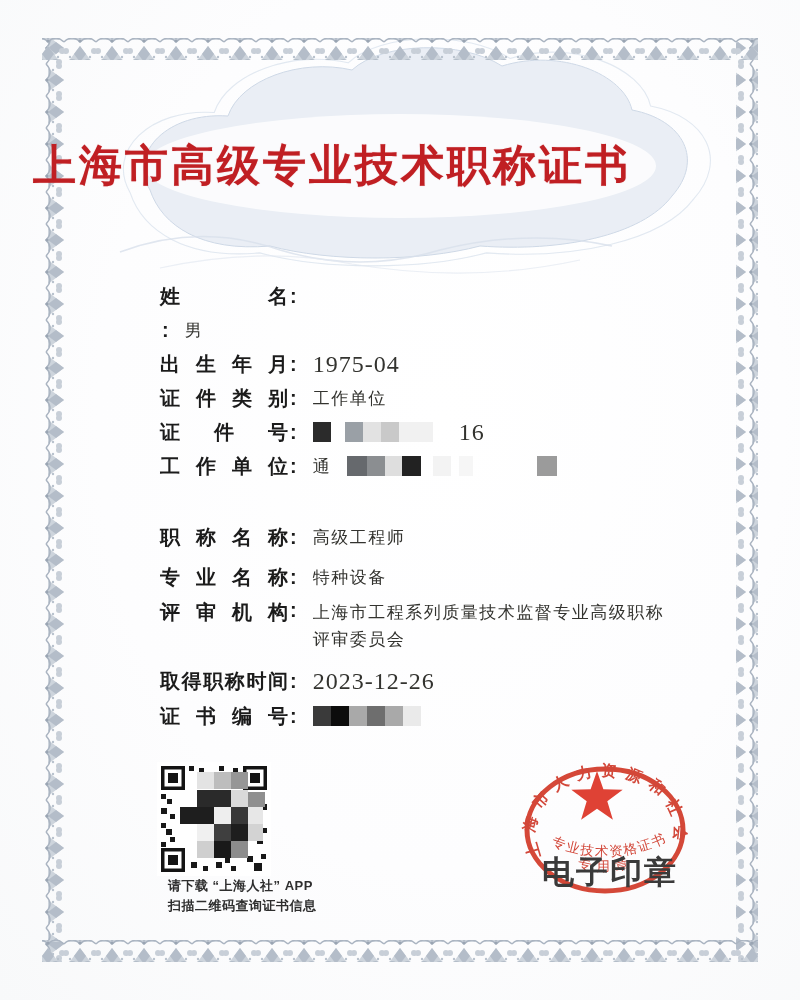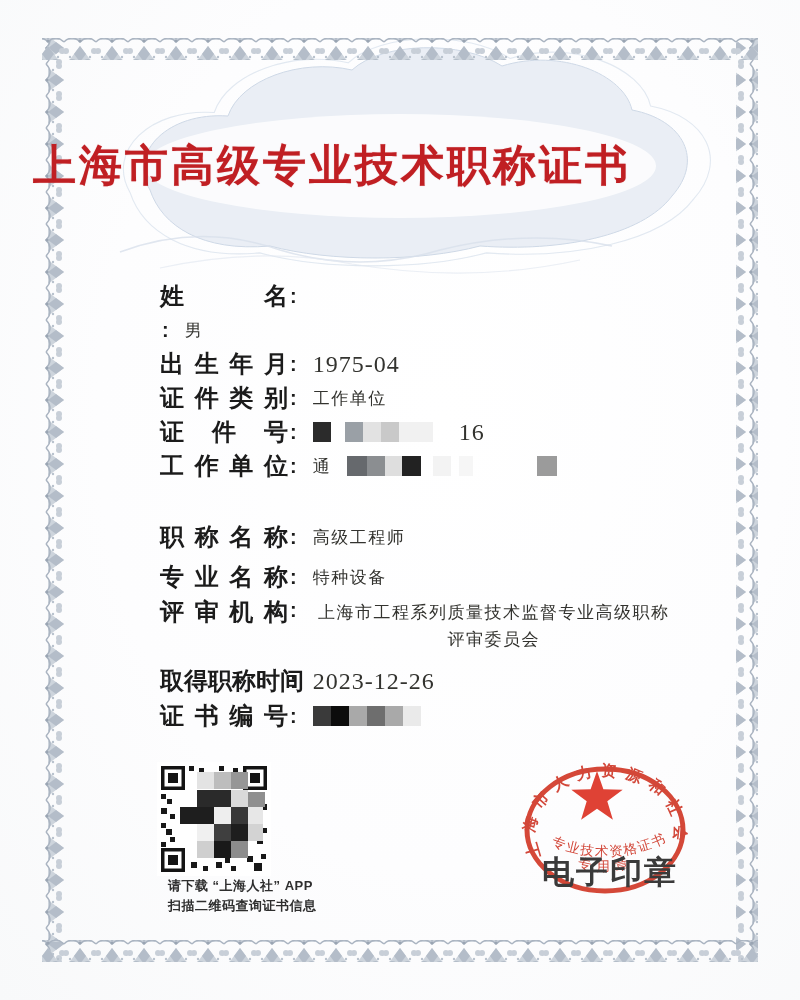--- a/index.html
+++ b/index.html
@@ -9,30 +9,30 @@
     font-family:"Liberation Sans", sans-serif;
   }
   .deco{position:absolute;left:0;top:0;width:800px;height:1000px;}
   .cert-title{
     position:absolute;left:0;top:137px;width:664px;text-align:center;
     font-size:43px;font-weight:bold;letter-spacing:3px;color:#c01f23;
     text-shadow:0 0 1px rgba(192,31,35,.4);white-space:nowrap;
   }
   .row{position:absolute;left:160px;display:flex;align-items:center;height:26px;}
   .lbl{
-    display:inline-block;width:128px;font-size:24px;font-weight:bold;color:#1b1b1b;
+    display:inline-block;width:128px;font-size:20px;font-weight:bold;color:#1b1b1b;
     text-align:justify;text-align-last:justify;white-space:nowrap;line-height:26px;
   }
   .colon{font-size:20px;font-weight:bold;color:#1b1b1b;margin-left:2px;}
   .val{
     margin-left:16px;font-family:"Liberation Serif", serif;font-size:17px;color:#33332f;
     letter-spacing:1.5px;line-height:27px;
   }
   .val.num{letter-spacing:1px;font-size:24px;}
-  .val.wrap{width:362px;text-align:center;}
+  .val.wrap{width:362px;}
   .row.tall{align-items:flex-start;}
   .blocks{display:flex;align-items:center;margin-left:16px;}
   .blk{display:inline-block;height:20px;width:18px;}
   .qr-caption{
     position:absolute;left:159px;top:876px;font-size:13px;font-weight:bold;
     color:#2e2e2e;line-height:20px;letter-spacing:0.5px;margin-left:9px;
   }
   .eseal-overlay{
     position:absolute;left:542px;top:851px;font-size:32px;font-weight:bold;
     color:#3a3a3a;letter-spacing:2px;white-space:nowrap;

